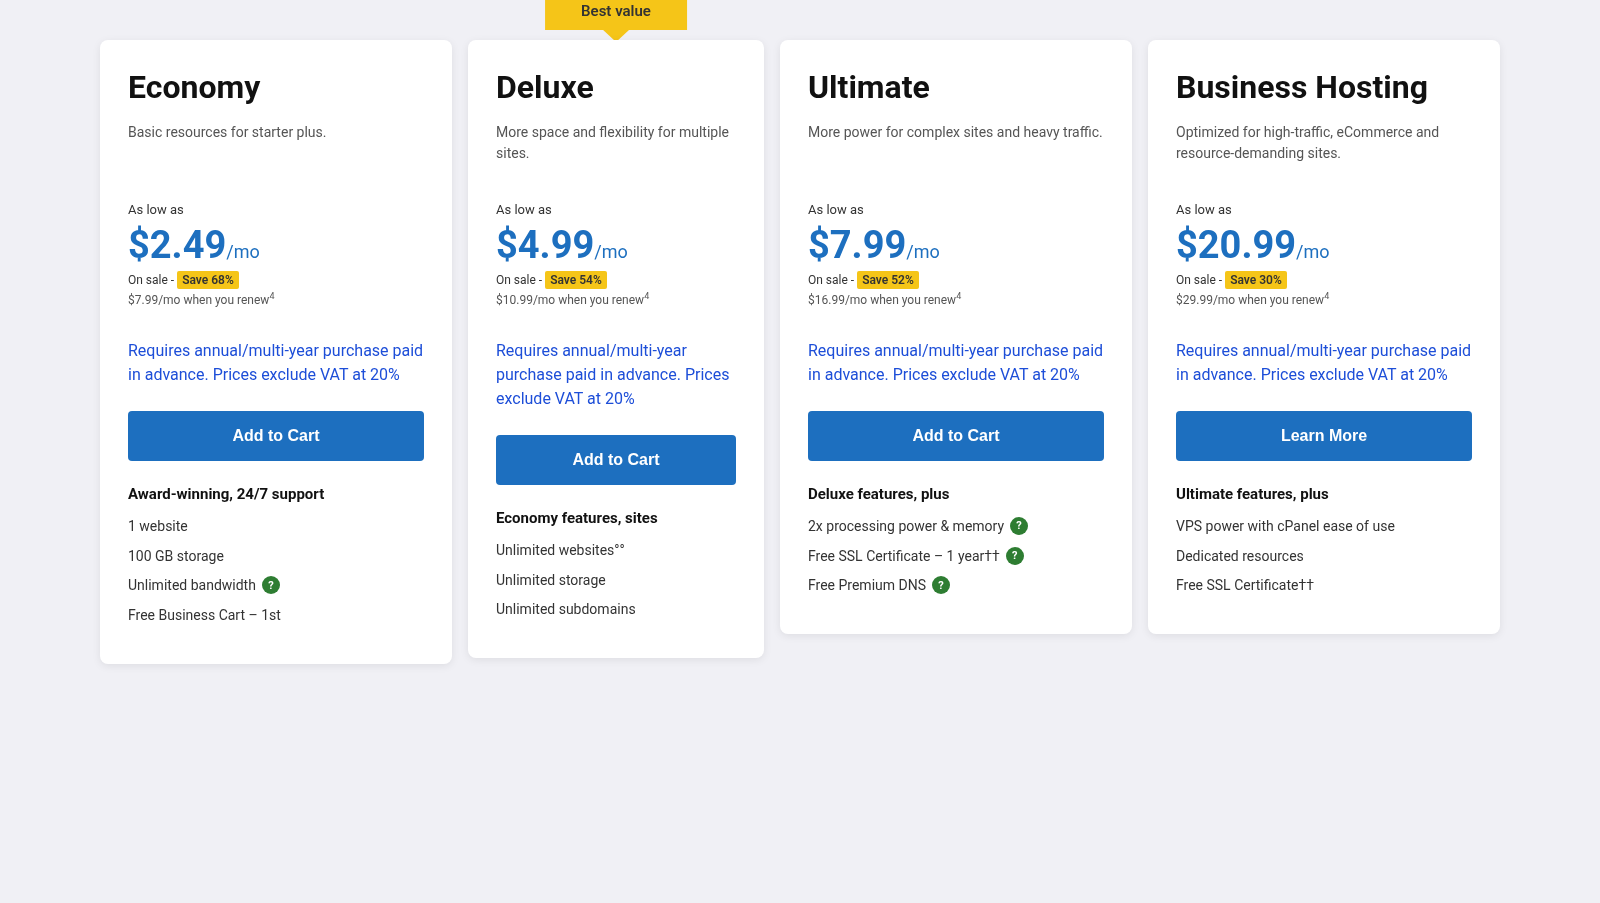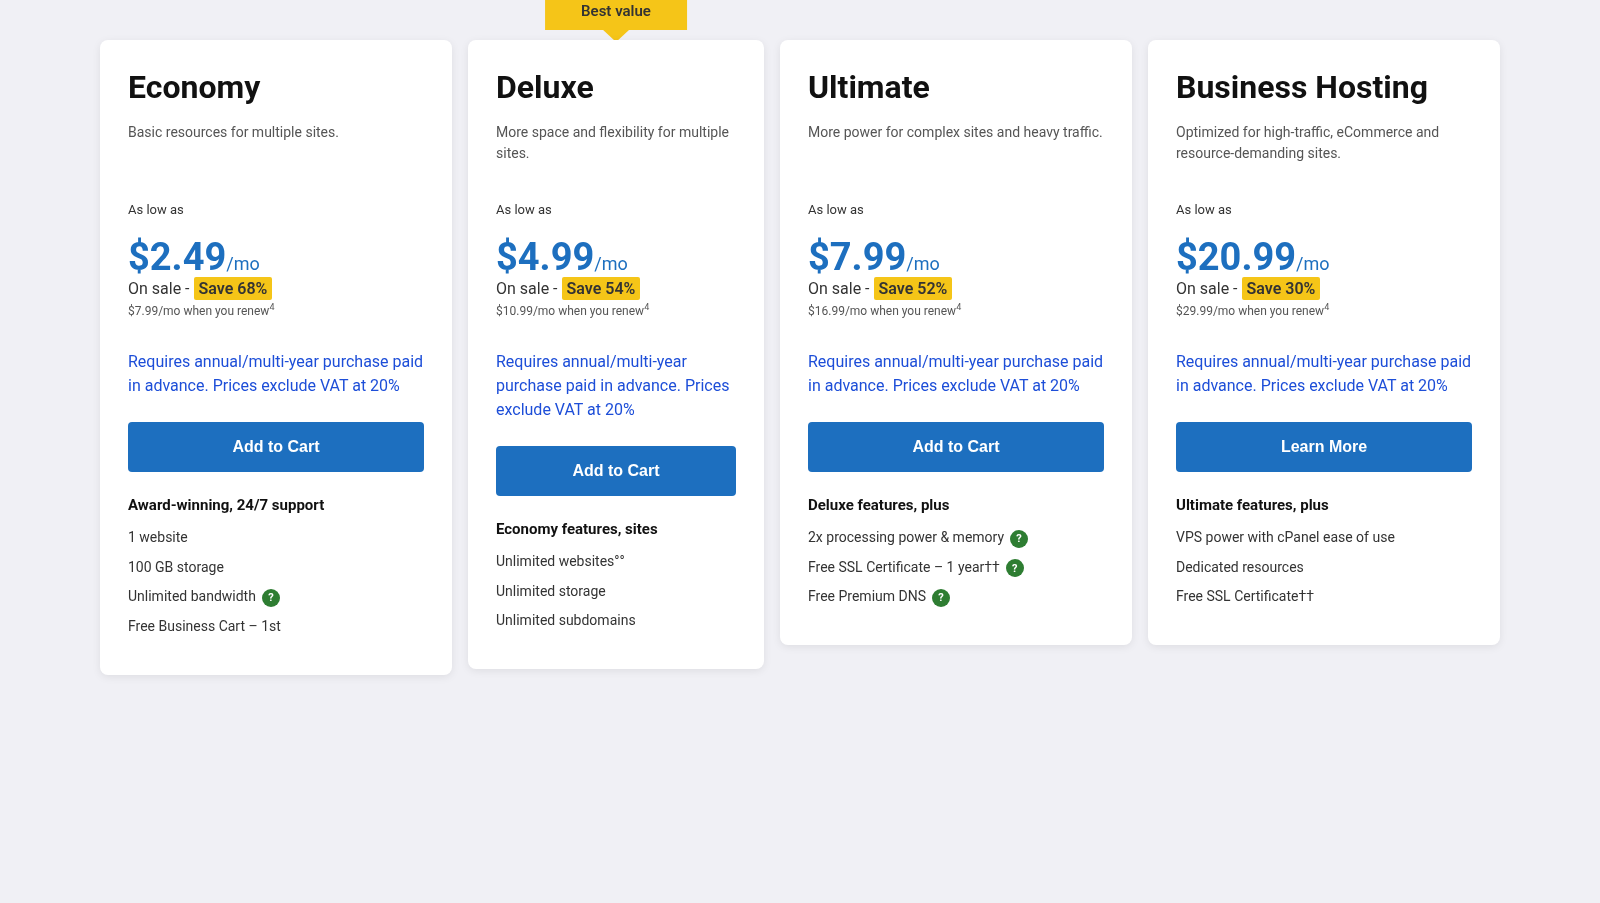--- a/index.html
+++ b/index.html
@@ -73,36 +73,36 @@
     .plan-description {
       font-size: 14px;
       color: #555;
       margin-bottom: 24px;
       line-height: 1.5;
       min-height: 56px;
     }
     .as-low-as {
       font-size: 13px;
       color: #333;
-      margin-bottom: 20px;
+      margin-bottom: 8px;
     }
     .price {
       font-size: 38px;
       font-weight: 700;
       color: #1d6fbf;
       line-height: 1.1;
-      margin-bottom: 0;
+      margin-bottom: 6px;
     }
     .price span.per-mo {
       font-size: 18px;
       font-weight: 400;
       color: #1d6fbf;
     }
     .on-sale {
-      font-size: 16px;
+      font-size: 12px;
       color: #333;
       margin-bottom: 4px;
     }
     .save-badge {
       background: #f5c518;
       padding: 2px 5px;
       border-radius: 2px;
       font-weight: 600;
     }
     .renew-price {
@@ -137,21 +137,21 @@
       font-weight: 700;
       color: #111;
       margin-bottom: 14px;
     }
     .feature-item {
       font-size: 14px;
       color: #333;
       margin-bottom: 10px;
       line-height: 1.4;
       display: flex;
-      align-items: flex-end;
+      align-items: flex-start;
       gap: 6px;
     }
     .info-icon {
       display: inline-flex;
       align-items: center;
       justify-content: center;
       width: 18px;
       height: 18px;
       border-radius: 50%;
       background: #2e7d32;
@@ -168,21 +168,21 @@
     }
   </style>
 </head>
 <body>
 
 <div class="pricing-wrapper">
   <div class="plans-container">
 
   <div class="plan-card">
       <div class="plan-name">Economy</div>
-      <div class="plan-description">Basic resources for multiple sites.</div>
+      <div class="plan-description">Basic resources for starter plus.</div>
       <div class="as-low-as">As low as</div>
       <div class="price">$2.49<span class="per-mo">/mo</span></div>
       <div class="on-sale">On sale - <span class="save-badge">Save 68%</span></div>
       <div class="renew-price">$7.99/mo when you renew<sup>4</sup></div>
       <div class="annual-notice">Requires annual/multi-year purchase paid in advance. Prices exclude VAT at 20%</div>
       <button class="add-to-cart-btn">Add to Cart</button>
       <div class="features-label">Award-winning, 24/7 support</div>
 
         <div class="feature-item">
           <span>1 website</span>

